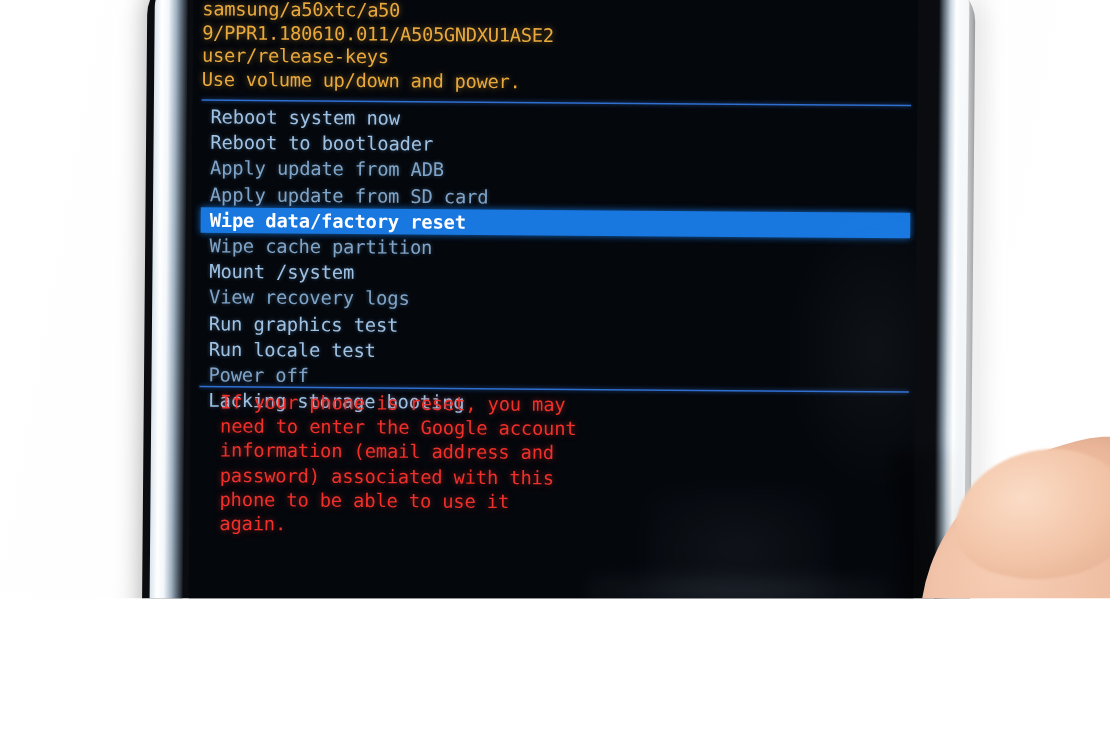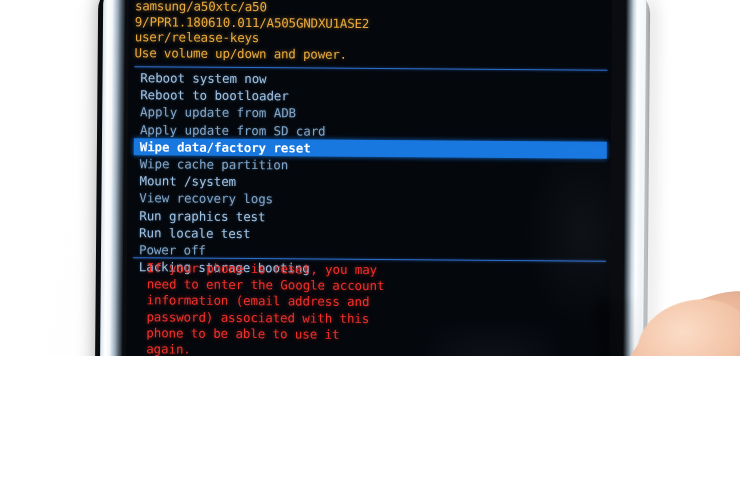--- a/index.html
+++ b/index.html
@@ -3,21 +3,21 @@
 <meta charset="utf-8">
 <style>
   html, body {
     margin: 0;
     padding: 0;
     background: #ffffff;
   }
   #stage {
     position: relative;
     width: 740px;
-    height: 356px;
+    height: 399px;
     overflow: hidden;
     background: #ffffff;
     font-family: "DejaVu Sans Mono", "Liberation Mono", monospace;
   }
 
   
   .bg-white {
     position: absolute;
     inset: 0;
     background: linear-gradient(100deg,#ffffff 0%,#fdfdfd 40%,#ffffff 100%);

